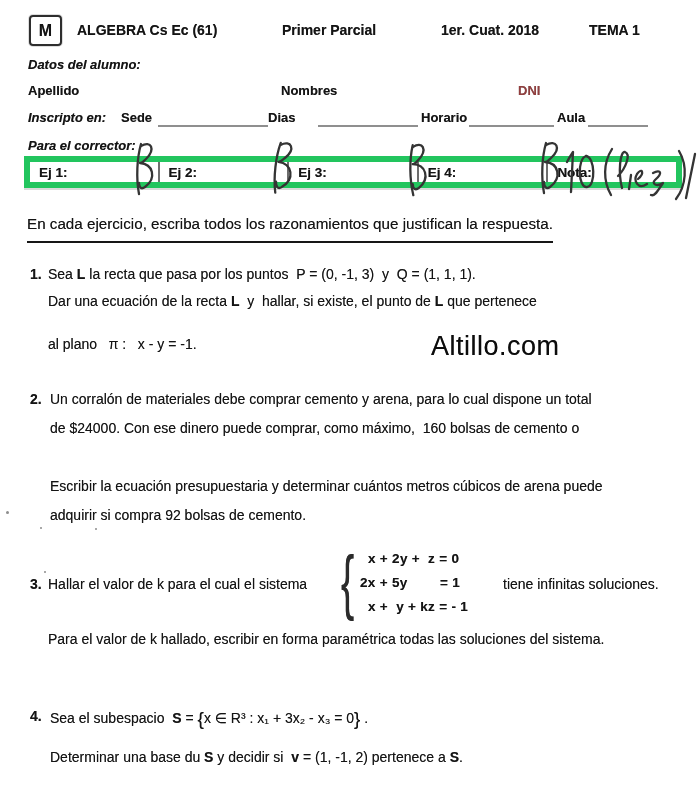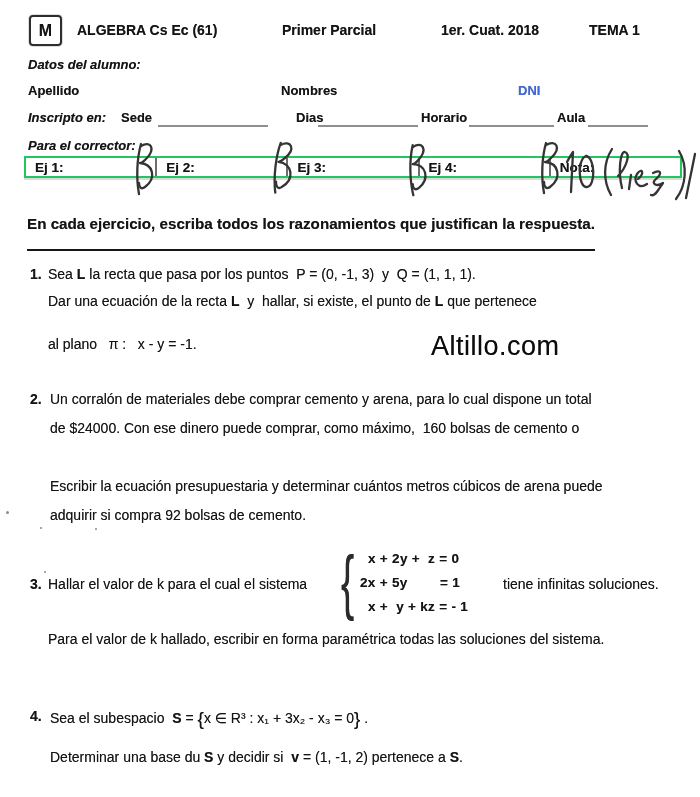--- a/index.html
+++ b/index.html
@@ -15,45 +15,45 @@
   .fs13{font-size:13px;}
   .scan{text-shadow:0 0 .4px rgba(20,20,20,.55);}
   .logo-box{
     position:absolute; left:29px; top:15px; width:29px; height:27px;
     border:2px solid #2e2e2e; border-radius:4px;
     display:flex; align-items:center; justify-content:center;
     font-weight:700; font-size:16px; box-shadow:0 0 0 1px rgba(120,120,120,.25);
   }
   .blank{position:absolute; border-bottom:2px solid #8f8f8f; height:1px;}
   .ctable{
-    position:absolute; left:24px; top:156px; width:658px; height:22px;
-    display:flex; border:2px solid #22c55e; box-sizing:border-box;
+    position:absolute; left:24px; top:156px; width:658px; height:32px;
+    display:flex; border:6px solid #22c55e; box-sizing:border-box;
     box-shadow:0 2px 0 rgba(150,150,150,.35);
   }
   .ccell{
     flex:1; border-right:2px solid #6d6d6d; display:flex; align-items:center;
     padding-left:9px; font-weight:700; font-size:13.5px;
   }
   .ccell:last-child{border-right:none;}
   .hand{position:absolute; pointer-events:none;}
   .hand path{fill:none; stroke:#343434; stroke-width:2.3; stroke-linecap:round; stroke-linejoin:round;}
   .instructions{
-    position:absolute; left:27px; top:215px; font-size:15.2px; font-weight:700;
-    border-bottom:2.5px solid #161616; padding-bottom:17px; white-space:nowrap;
+    position:absolute; left:27px; top:215px; font-size:15.2px; font-weight:400;
+    border-bottom:2.5px solid #161616; padding-bottom:9px; white-space:nowrap;
   }
   .exline{position:absolute; font-size:14px; white-space:pre;}
   .exnum{position:absolute; font-size:14px; font-weight:700;}
   .sysline{position:absolute; font-size:13.5px; font-weight:700; white-space:pre; letter-spacing:.3px;}
   .sysbrace{
     position:absolute; left:341px; top:541px; font-size:72px; font-weight:400;
     color:#2b2b2b; transform:scaleX(.55); transform-origin:left center; line-height:80px;
   }
   .brace{font-size:19px; vertical-align:-2px; font-weight:400;}
   .watermark{position:absolute; left:431px; top:331px; font-size:27px; color:#0c0c0c; letter-spacing:.5px;}
-  .dni{color:#1d4ed8; opacity:.85;}
+  .dni{color:#7f1d1d; opacity:.85;}
   .speck{position:absolute; background:#8d8d8d; border-radius:50%;}
 </style>
 </head>
 <body>
 
 <div class="page scan">
 
   <div class="logo-box">
     <span>M</span>
   </div>
@@ -63,21 +63,21 @@
   <span class="abs b fs14" style="left:589px; top:22px;">TEMA 1</span>
 
   <span class="abs bi fs13" style="left:28px; top:57px;">Datos del alumno:</span>
   <span class="abs b fs13" style="left:28px; top:83px;">Apellido</span>
   <span class="abs b fs13" style="left:281px; top:83px;">Nombres</span>
   <span class="abs b fs13 dni" style="left:518px; top:83px;">DNI</span>
 
   <span class="abs bi fs13" style="left:28px; top:110px;">Inscripto en:</span>
   <span class="abs b fs13" style="left:121px; top:110px;">Sede</span>
   <div class="blank" style="left:158px; top:124px; width:110px;"></div>
-  <span class="abs b fs13" style="left:296px; top:110px;">Dias</span>
+  <span class="abs b fs13" style="left:268px; top:110px;">Dias</span>
   <div class="blank" style="left:318px; top:124px; width:100px;"></div>
   <span class="abs b fs13" style="left:421px; top:110px;">Horario</span>
   <div class="blank" style="left:469px; top:124px; width:85px;"></div>
   <span class="abs b fs13" style="left:557px; top:110px;">Aula</span>
   <div class="blank" style="left:588px; top:124px; width:60px;"></div>
 
   <span class="abs bi fs13" style="left:28px; top:138px;">Para el corrector:</span>
 
   <div class="ctable">
     <div class="ccell">

